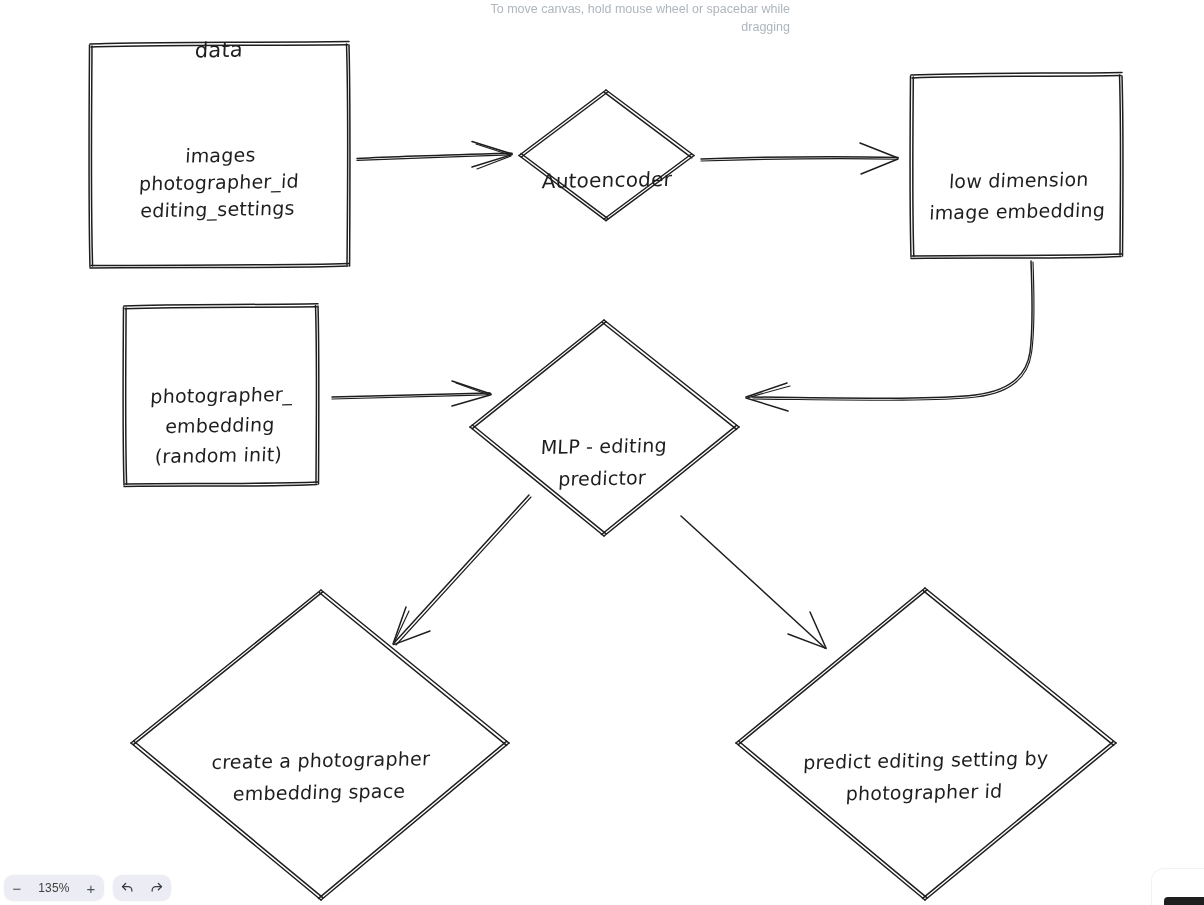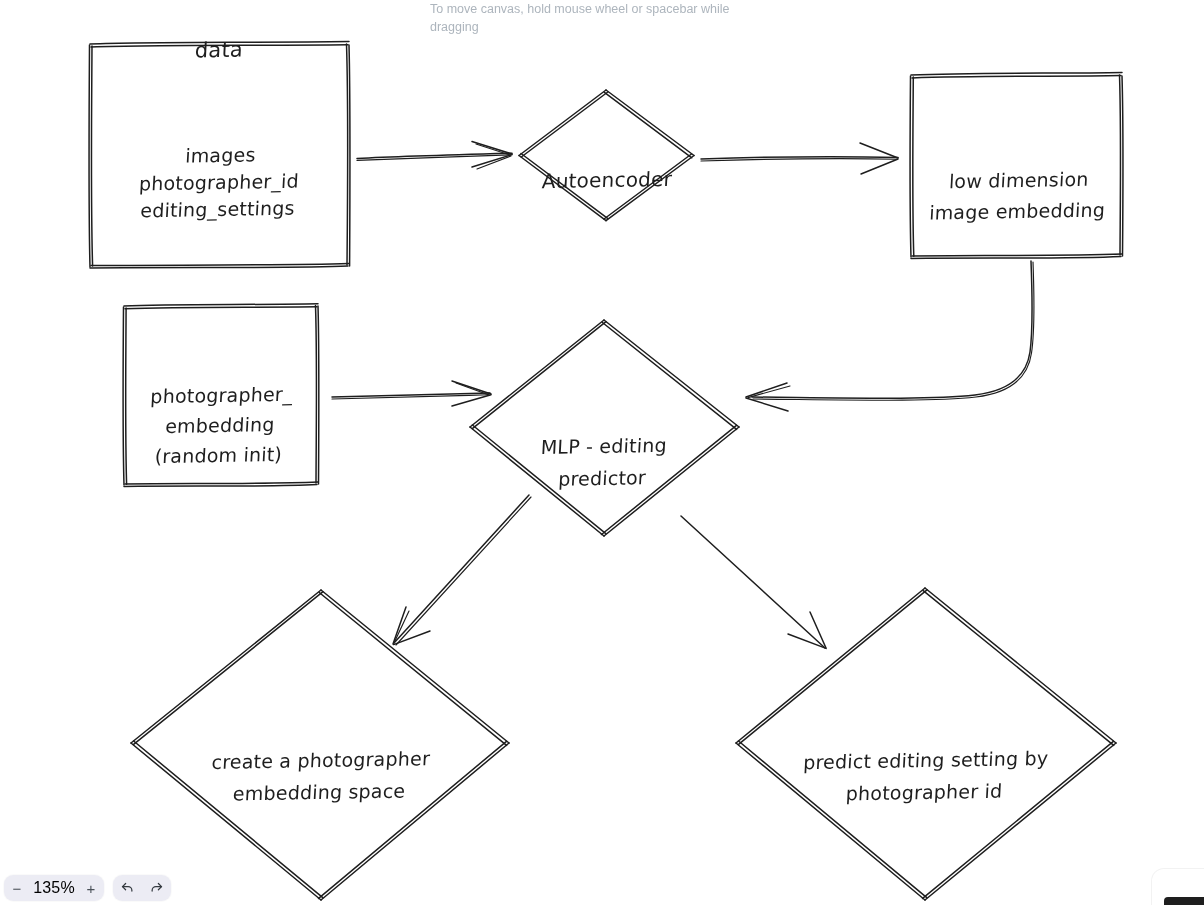--- a/index.html
+++ b/index.html
@@ -19,24 +19,24 @@
   #canvas-root {
     position: absolute;
     inset: 0;
     width: 1204px;
     height: 905px;
   }
 
   
   .canvas-hint {
     position: absolute;
-    left: 430px;
+    left: 440px;
     top: 0px;
     width: 350px;
-    text-align: left;
+    text-align: right;
     font-family: "Liberation Sans", sans-serif;
     font-size: 12.5px;
     line-height: 18px;
     color: #adb5bd;
     user-select: none;
     white-space: pre-line;
   }
 
   
   #sketch {
@@ -110,21 +110,21 @@
     justify-content: center;
     font-family: "Liberation Sans", sans-serif;
     font-size: 12px;
     color: #343a40;
     background: transparent;
     border: none;
     cursor: pointer;
     padding: 0;
   }
   .zoom-btn { width: 26px; font-size: 15px; color: #495057; }
-  .zoom-val { width: 48px; font-size: 16px; color: #000000; letter-spacing: .2px; }
+  .zoom-val { width: 48px; font-size: 12px; color: #404040; letter-spacing: .2px; }
   .hist-btn { width: 29px; }
   .hist-btn svg { display: block; }
 
   
   .corner-widget {
     position: absolute;
     right: -6px;
     bottom: -8px;
     width: 58px;
     height: 44px;

